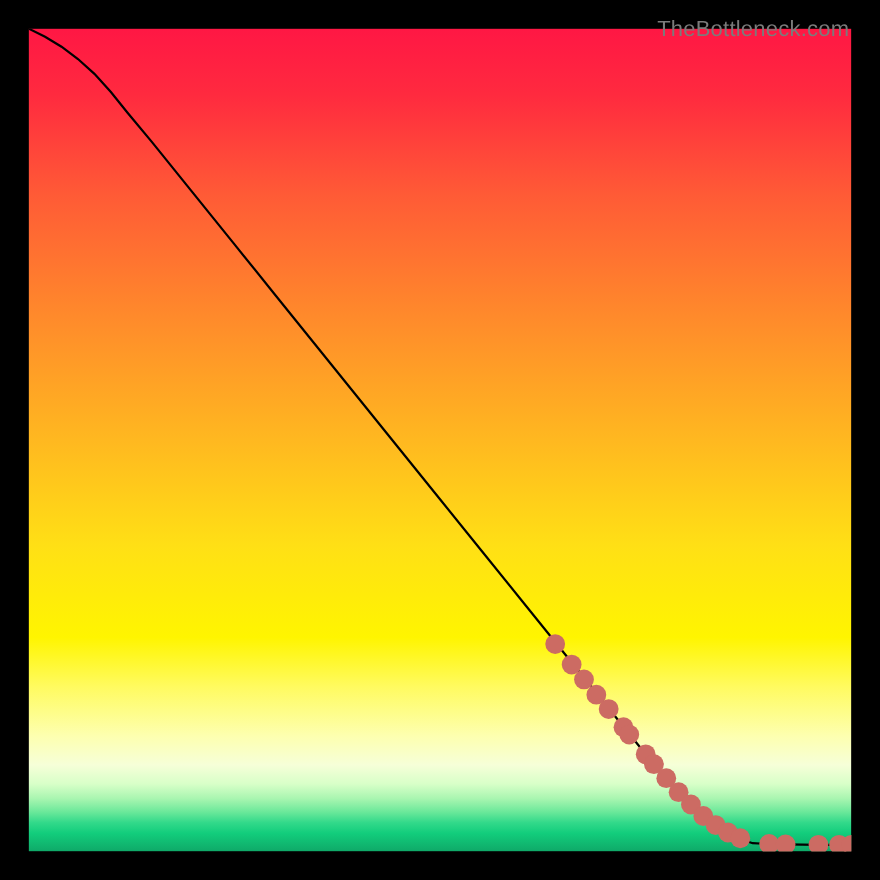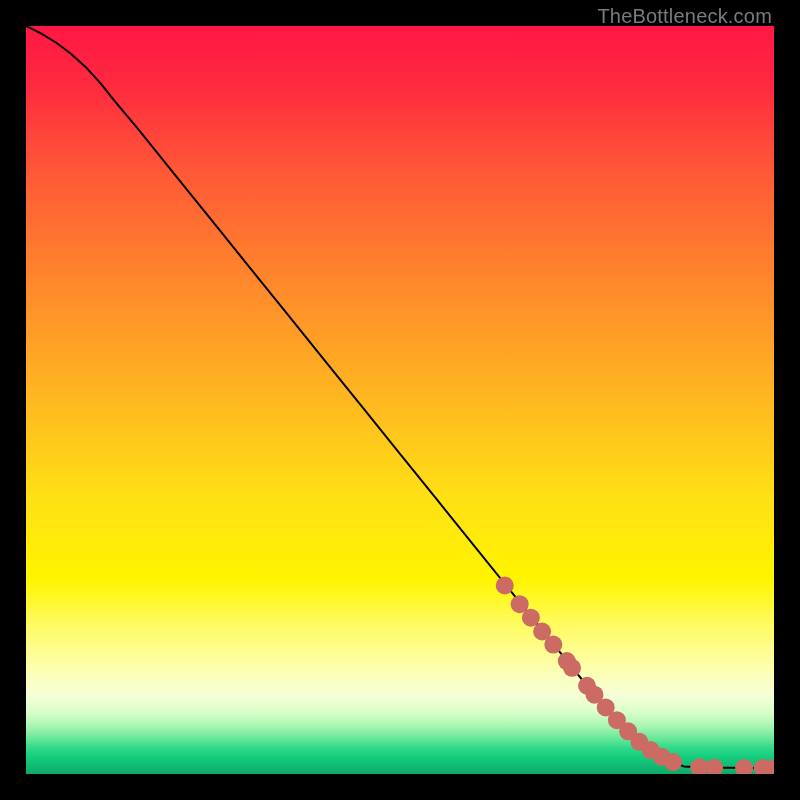--- a/index.html
+++ b/index.html
@@ -21,21 +21,21 @@
   }
   .plot {
     position: absolute;
     left: 0;
     top: 0;
     width: 748px;
     height: 748px;
   }
   .watermark {
     position: absolute;
-    top: 5px;
+    top: 16px;
     right: 28px;
     color: #7b7b7b;
     font-size: 20px;
     font-weight: 500;
     letter-spacing: 0.2px;
     z-index: 10;
   }
 </style>
 </head>
 <body>

